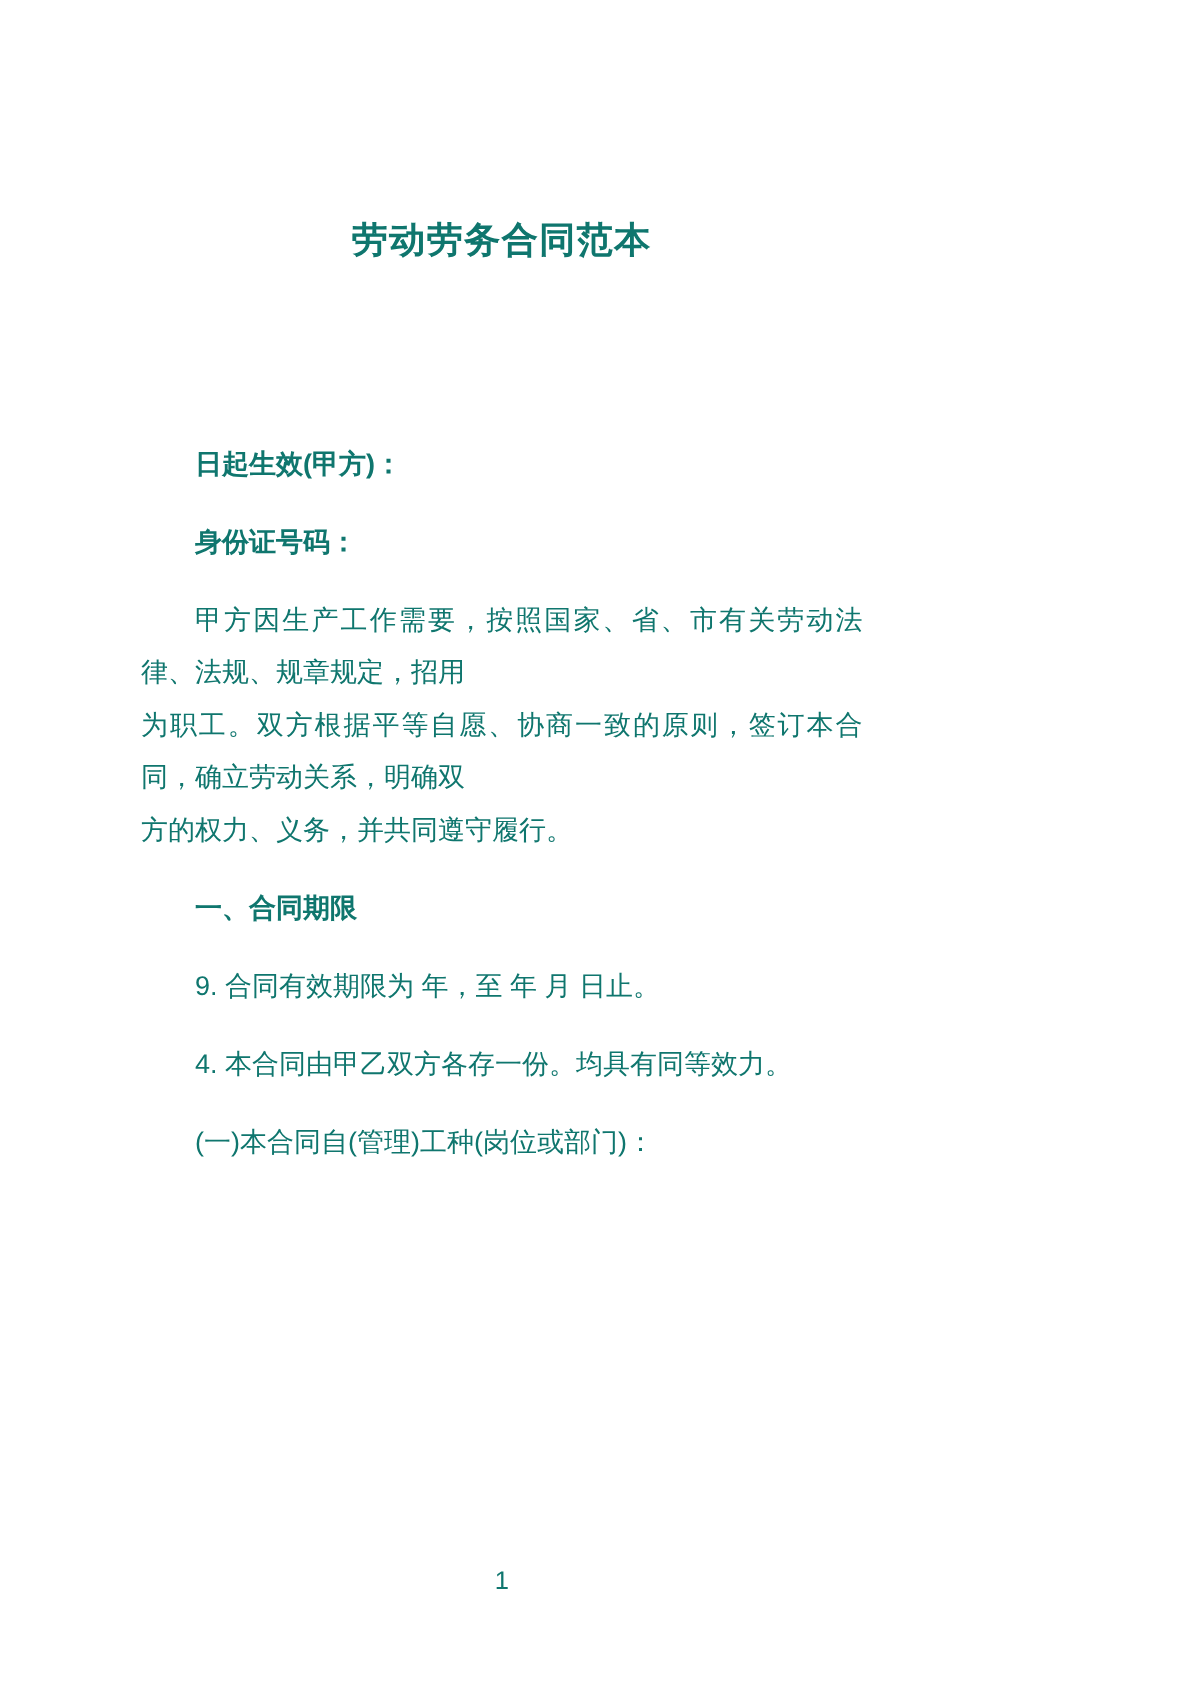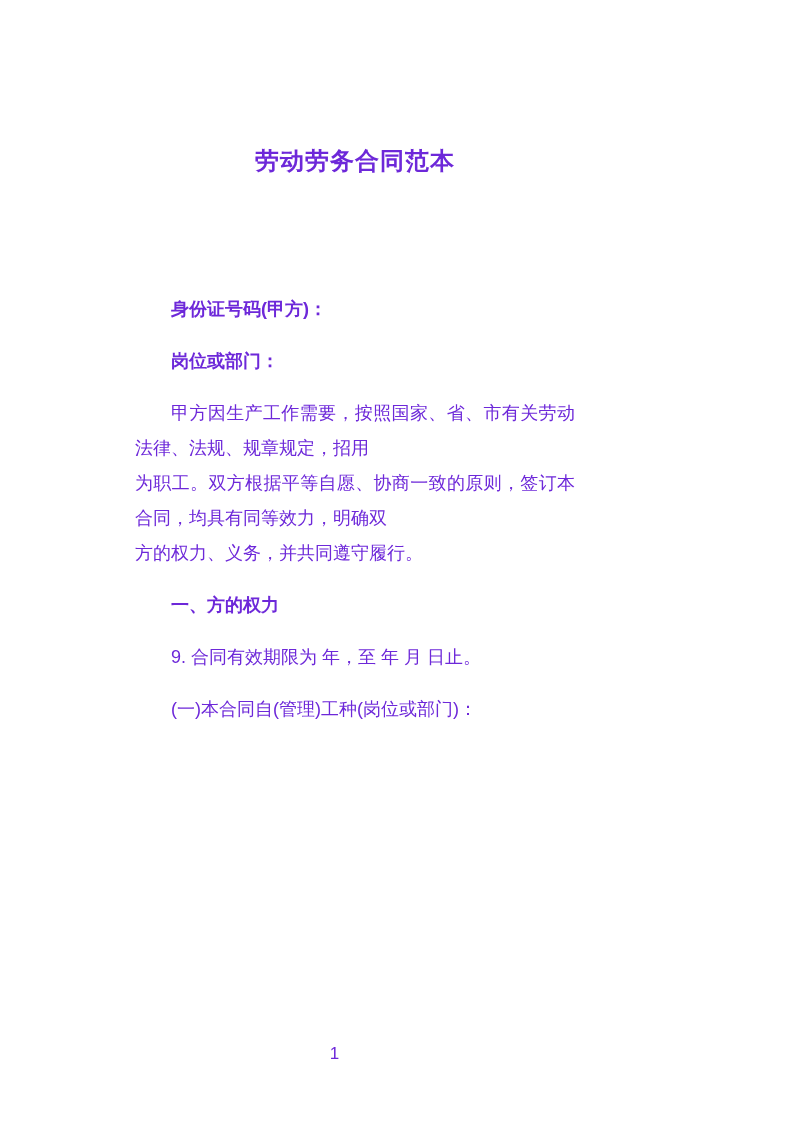--- a/index.html
+++ b/index.html
@@ -5,25 +5,24 @@
   html, body {
     margin: 0;
     padding: 0;
     background: #ffffff;
   }
   .page {
     position: relative;
     width: 669px;
     height: 1122px;
     background: #ffffff;
-    color: #6d28d9;
+    color: #0f766e;
     font-family: "Liberation Sans", "DejaVu Sans", sans-serif;
     overflow: hidden;
     box-sizing: border-box;
-    padding-left: 41px;
   }
   .content {
     padding: 0 94px;
   }
   .doc-title {
     margin: 0 0 114px 0;
     padding-top: 143px;
     font-size: 24px;
     font-weight: bold;
     line-height: 35px;
@@ -52,35 +51,36 @@
     line-height: 22px;
   }
 </style>
 </head>
 <body>
 
 <div class="page">
   <div class="content">
     <h1 class="doc-title">劳动劳务合同范本</h1>
 
-    <p class="para bold">身份证号码(甲方)：</p>
+    <p class="para bold">日起生效(甲方)：</p>
 
 
-    <p class="para bold">岗位或部门：</p>
+    <p class="para bold">身份证号码：</p>
 
     <p class="para">甲方因生产工作需要，按照国家、省、市有关劳动法律、法规、规章规定，招用
-为职工。双方根据平等自愿、协商一致的原则，签订本合同，均具有同等效力，明确双
+为职工。双方根据平等自愿、协商一致的原则，签订本合同，确立劳动关系，明确双
 方的权力、义务，并共同遵守履行。</p>
 
-    <p class="para bold">一、方的权力</p>
+    <p class="para bold">一、合同期限</p>
 
 
     <p class="para">9. 合同有效期限为  年，至  年  月  日止。</p>
 
 
 
+    <p class="para">4. 本合同由甲乙双方各存一份。均具有同等效力。</p>
 
 
     <p class="para">(一)本合同自(管理)工种(岗位或部门)：</p>
   </div>
 
   <div class="page-number">1</div>
 </div>
 
 </body></html>

